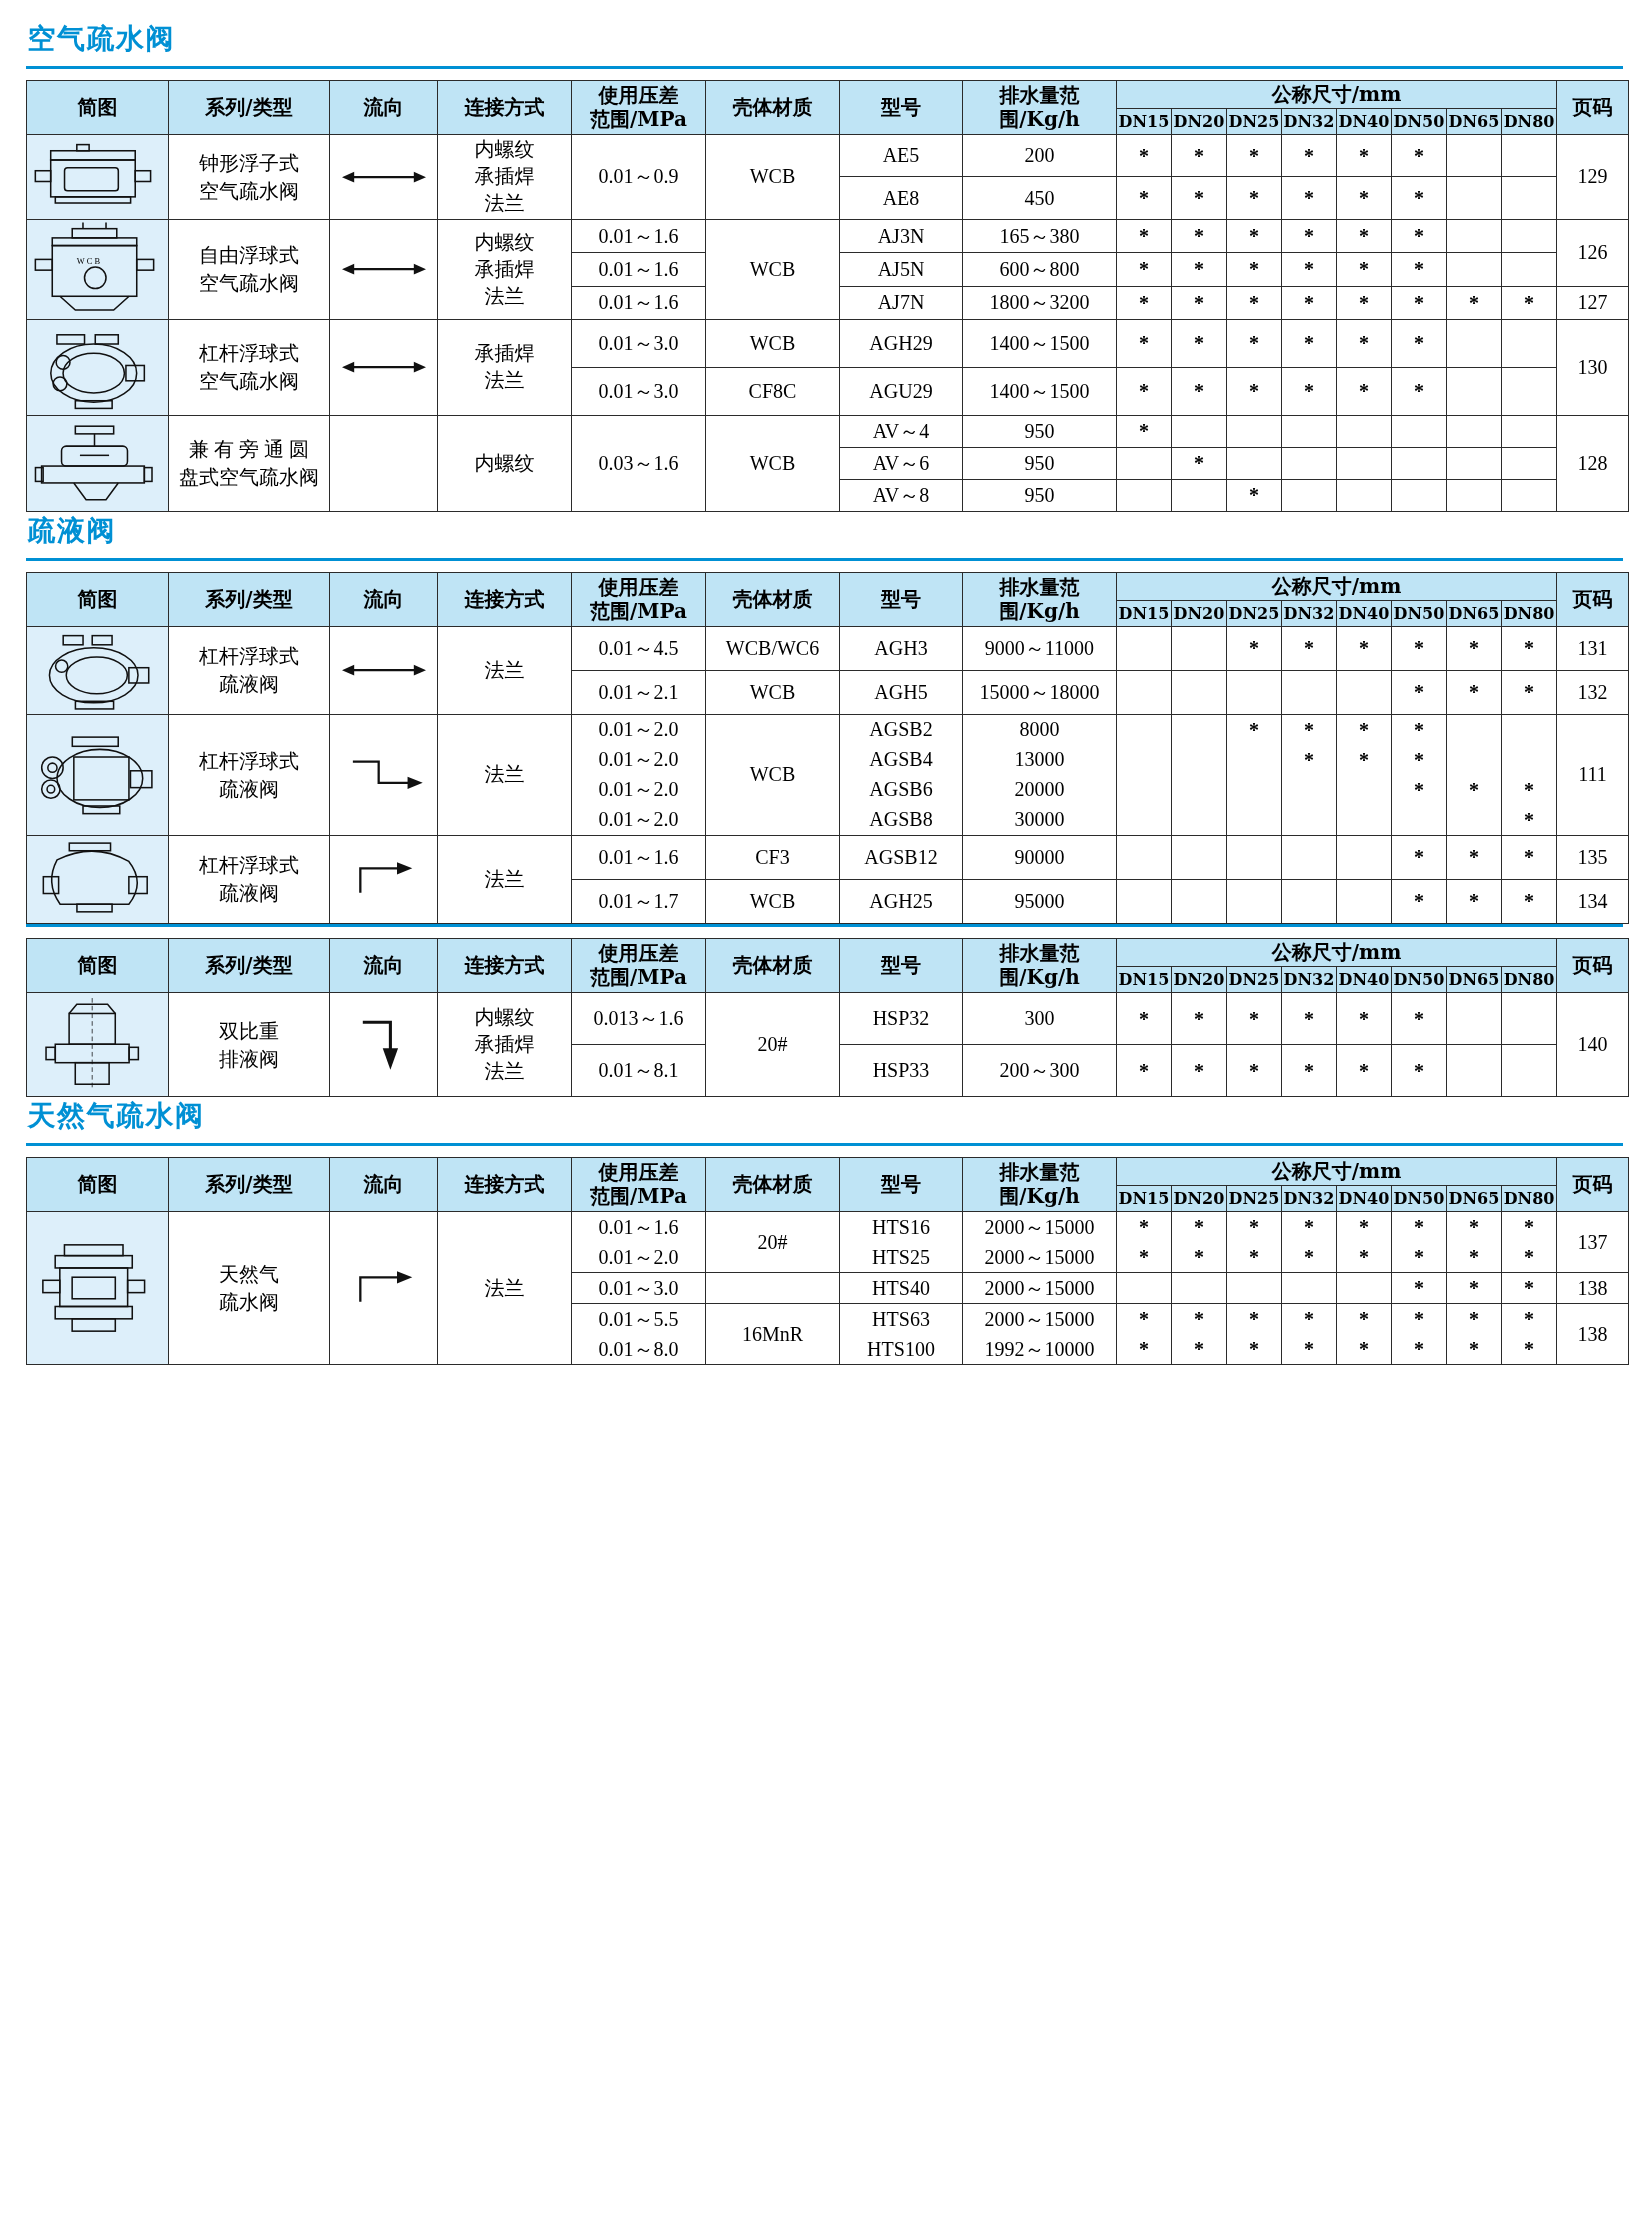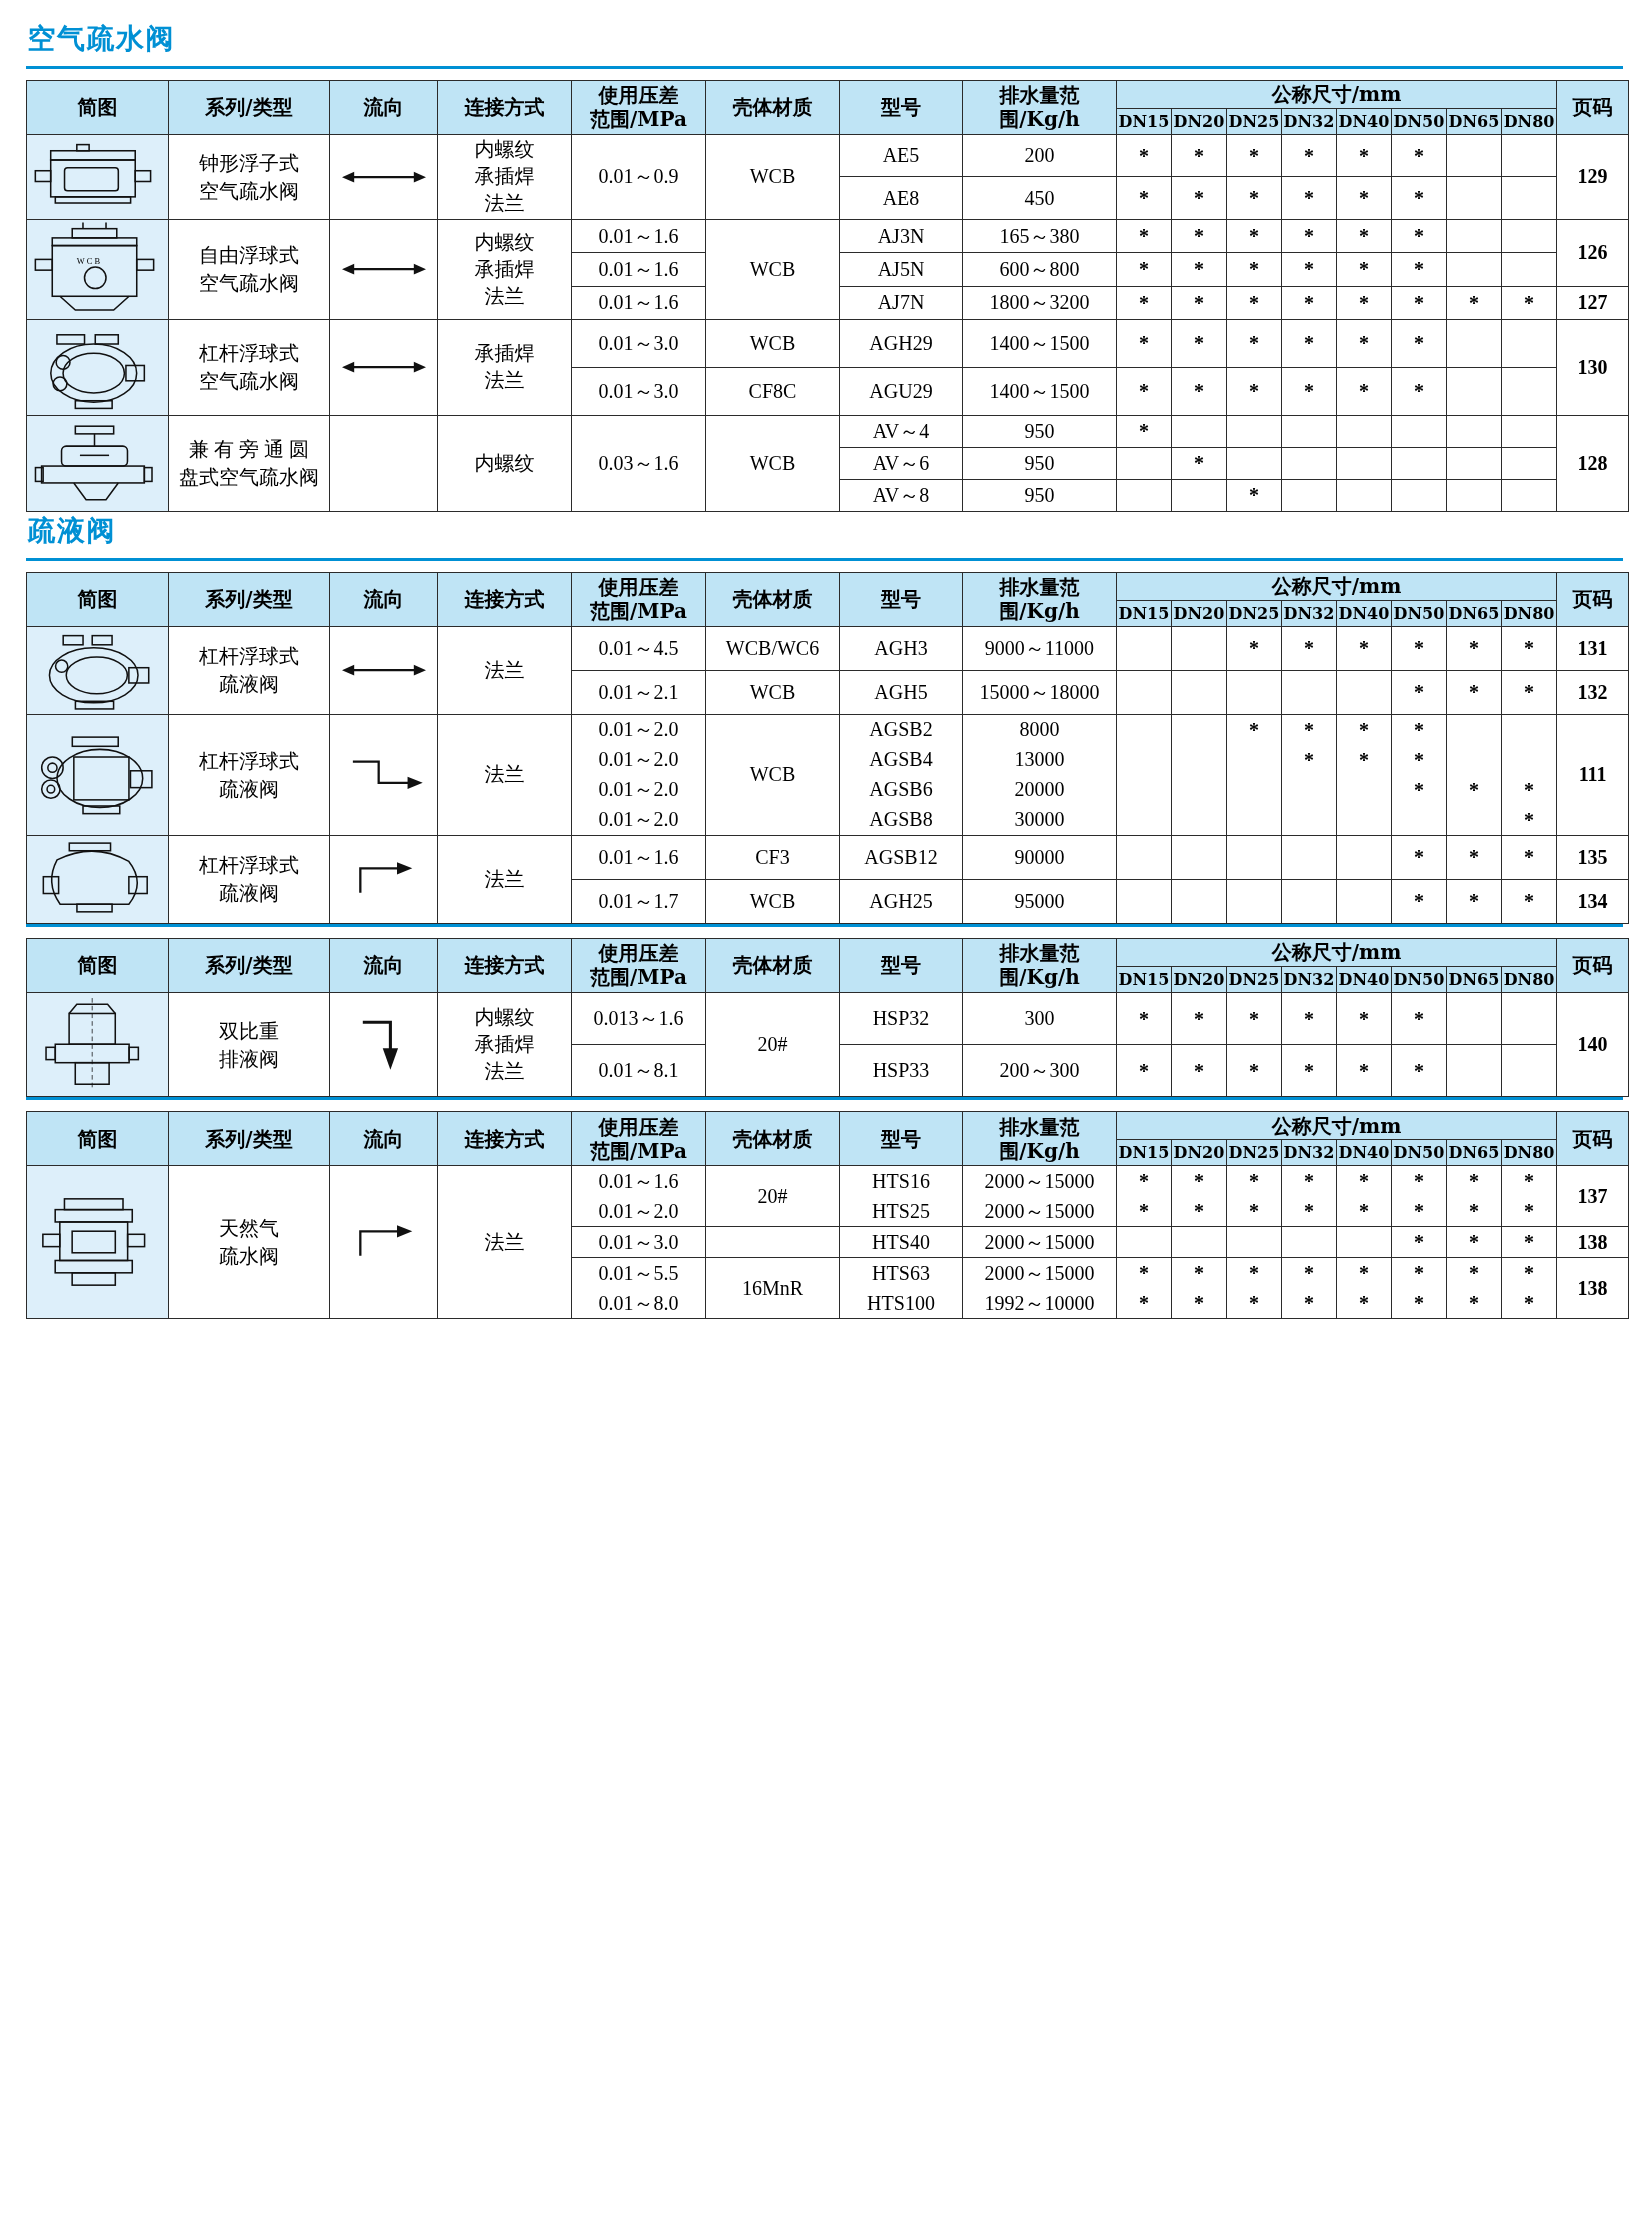--- a/index.html
+++ b/index.html
@@ -70,21 +70,20 @@
     font-size: 21px;
     line-height: 1.4;
   }
   td.star {
     font-size: 23px;
     font-weight: bold;
     line-height: 1;
   }
   td.page {
     font-size: 21px;
-    font-weight: bold;
   }
   .nowrap { white-space: nowrap; }
   
   .flow {
     display: flex;
     align-items: center;
     justify-content: center;
     height: 100%;
   }
   svg { display: block; }
@@ -757,20 +756,21 @@
           <td class="star">*</td>
           <td class="star">*</td>
           <td></td>
           <td></td>
         </tr>
       </tbody>
     </table>
   </div>
 
   <div class="section" style="margin-bottom:0">
+    <div class="section-title">天然气疏水阀</div>
     <div class="title-rule"></div>
     <table class="spec">
       <colgroup>
         <col style="width:142px">
           <col style="width:161px">
           <col style="width:108px">
           <col style="width:134px">
         <col style="width:134px">
           <col style="width:134px">
           <col style="width:123px">

